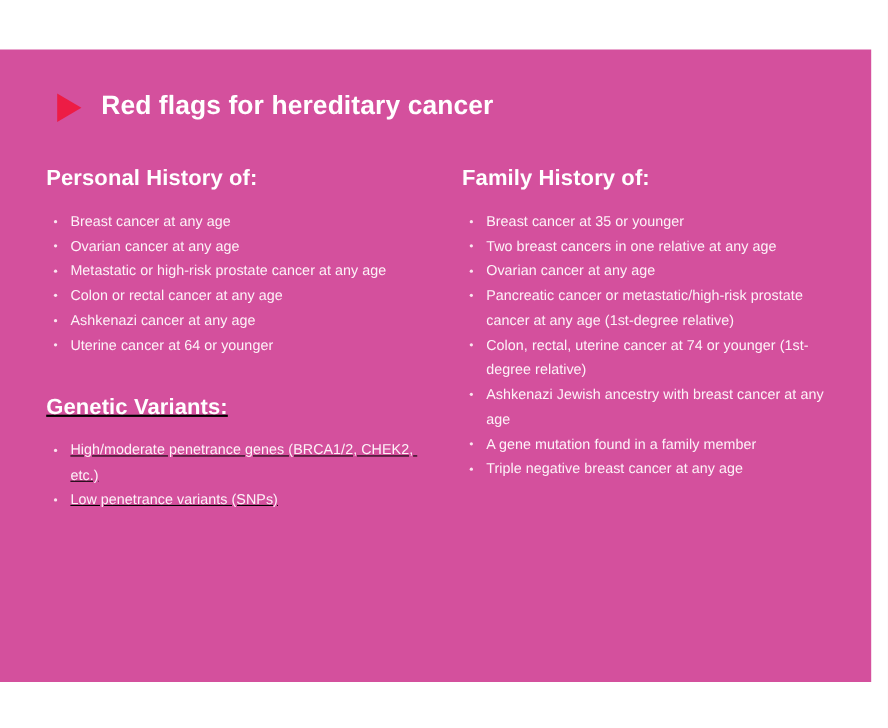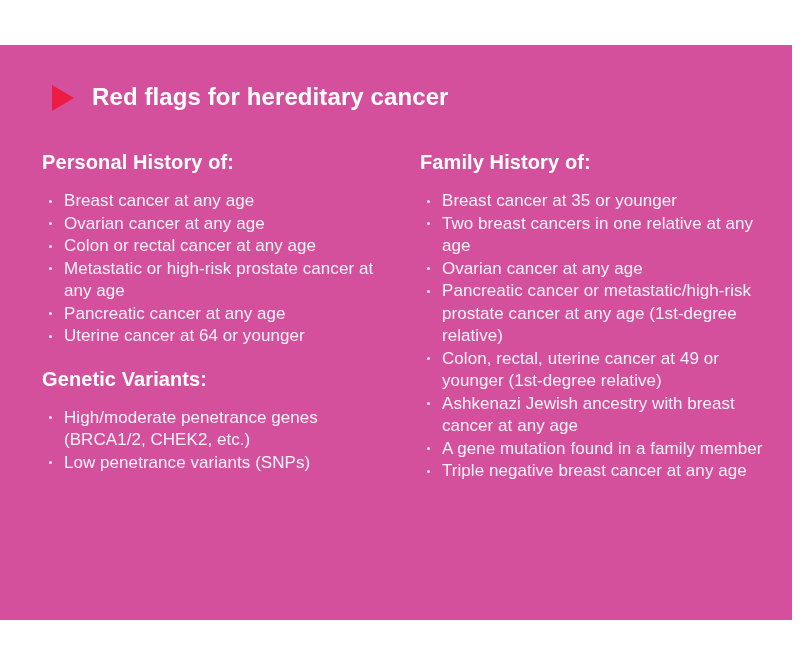--- a/index.html
+++ b/index.html
@@ -62,40 +62,40 @@
   }
 
   
   .col {
     position: absolute;
     top: 105px;
   }
   #col-left  { left: 42px;  width: 340px; }
   #col-right { left: 420px; width: 350px; }
 
-  .section + .section { margin-top: 19px; }
+  .section + .section { margin-top: 33px; text-decoration: underline; }
 
   .section-heading {
     color: #ffffff;
     font-size: 20px;
     font-weight: bold;
     letter-spacing: 0.1px;
     margin: 0 0 16px 0;
     line-height: 1.2;
   }
 
   ul.bullets {
     list-style: none;
     margin: 0;
     padding: 0;
   }
   ul.bullets li {
     position: relative;
     color: #fdf2f8;
-    font-size: 17px;
+    font-size: 13px;
     line-height: 22.5px;
     padding-left: 22px;
     margin-bottom: 0px;
     letter-spacing: 0.05px;
     white-space: pre-wrap;
   }
   ul.bullets li .dot {
     position: absolute;
     left: 7px;
     top: 9.5px;
@@ -116,23 +116,23 @@
       <span class="title-text">Red flags for hereditary cancer</span>
     </div>
 
     <div class="col" id="col-left">
 
       <div class="section">
         <h2 class="section-heading">Personal History of:</h2>
         <ul class="bullets">
           <li><span class="dot"></span><span>Breast cancer at any age</span></li>
           <li><span class="dot"></span><span>Ovarian cancer at any age</span></li>
+          <li><span class="dot"></span><span>Metastatic or high-risk prostate cancer at any age</span></li>
           <li><span class="dot"></span><span>Colon or rectal cancer at any age</span></li>
-          <li><span class="dot"></span><span>Metastatic or high-risk prostate cancer at any age</span></li>
-          <li><span class="dot"></span><span>Pancreatic cancer at any age</span></li>
+          <li><span class="dot"></span><span>Ashkenazi cancer at any age</span></li>
           <li><span class="dot"></span><span>Uterine cancer at 64 or younger</span></li>
         </ul>
       </div>
 
       <div class="section">
         <h2 class="section-heading">Genetic Variants:</h2>
         <ul class="bullets">
           <li><span class="dot"></span><span>High/moderate penetrance genes (BRCA1/2, CHEK2, etc.)</span></li>
           <li><span class="dot"></span><span>Low penetrance variants (SNPs)</span></li>
         </ul>
@@ -142,21 +142,21 @@
 
     <div class="col" id="col-right">
 
       <div class="section">
         <h2 class="section-heading">Family History of:</h2>
         <ul class="bullets">
           <li><span class="dot"></span><span>Breast cancer at 35 or younger</span></li>
           <li><span class="dot"></span><span>Two breast cancers in one relative at any age</span></li>
           <li><span class="dot"></span><span>Ovarian cancer at any age</span></li>
           <li><span class="dot"></span><span>Pancreatic cancer or metastatic/high-risk prostate cancer at any age (1st-degree relative)</span></li>
-          <li><span class="dot"></span><span>Colon, rectal, uterine cancer at 49 or younger (1st-degree relative)</span></li>
+          <li><span class="dot"></span><span>Colon, rectal, uterine cancer at 74 or younger (1st-degree relative)</span></li>
           <li><span class="dot"></span><span>Ashkenazi Jewish ancestry with breast cancer at any age</span></li>
           <li><span class="dot"></span><span>A gene mutation found in a family member</span></li>
           <li><span class="dot"></span><span>Triple negative breast cancer at any age</span></li>
         </ul>
       </div>
 
     </div>
 
   </div>
 </div>

